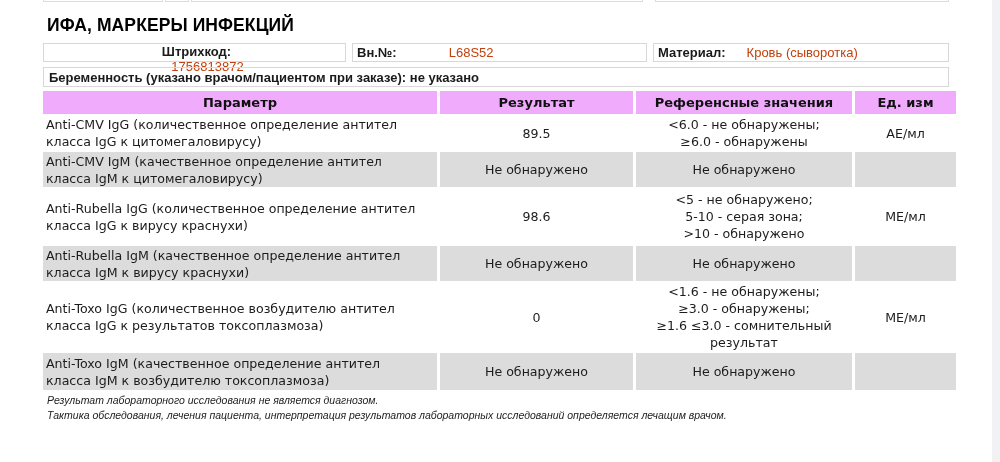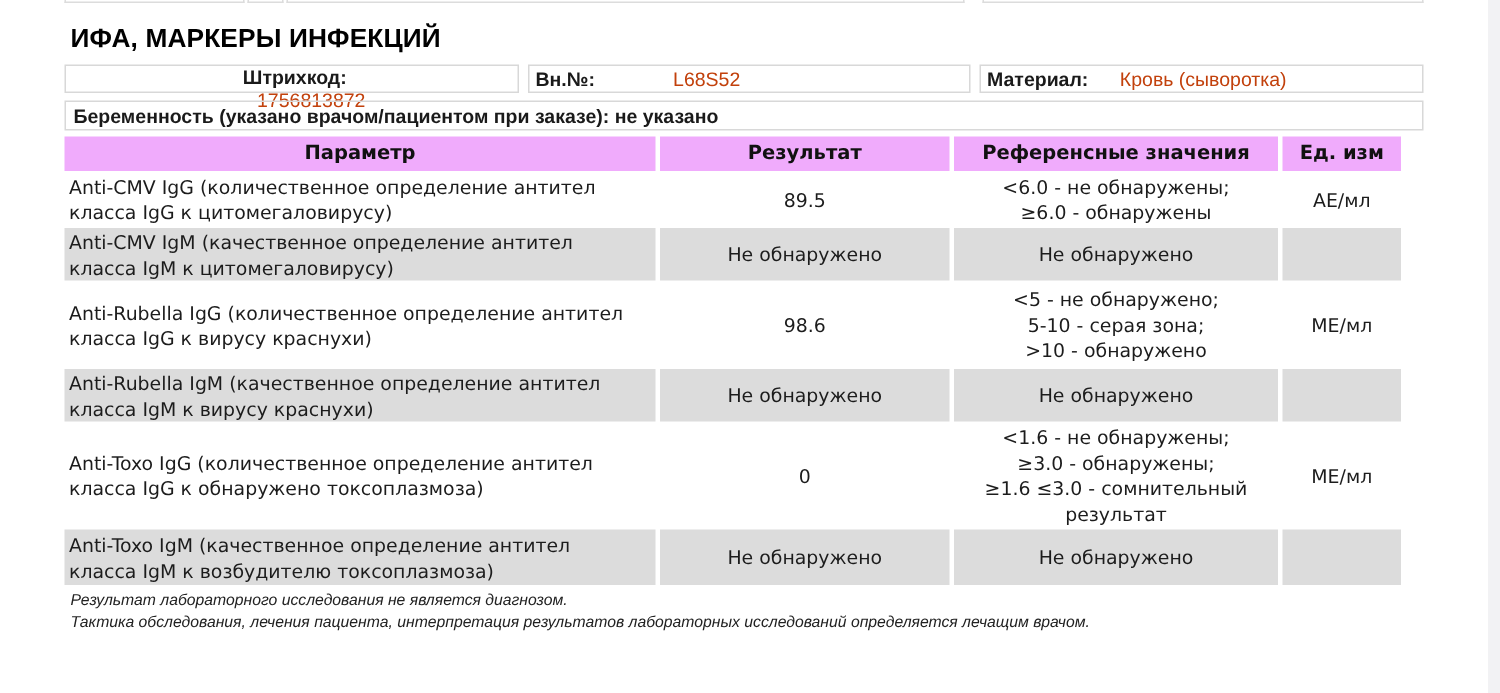--- a/index.html
+++ b/index.html
@@ -55,21 +55,21 @@
       background: #f0abfc; font-weight: bold; height: 23px; padding: 0;
       font-size: 13px; color: #111; text-align: center;
     }
     table.results td { padding: 0; vertical-align: middle; line-height: 17px; }
     table.results td.param { text-align: left; padding-left: 3px; }
     table.results td.c { text-align: center; }
     table.results tr.shaded td { background: #dcdcdc; }
     .col-param { width: 394px; }
     .col-result { width: 193px; }
     .col-ref { width: 216px; }
-    .col-unit { width: 79px; }
+    .col-unit { width: 101px; }
 
     .footer {
       position: absolute; left: 47px; top: 393px;
       font-family: "Liberation Sans", sans-serif; font-style: italic;
       font-size: 10.5px; color: #222; line-height: 15px;
     }
   </style>
 </head>
 <body>
 
@@ -126,21 +126,21 @@
       <td class="c"><span>&lt;5 - не обнаружено;</span><br><span>5-10 - серая зона;</span><br><span>&gt;10 - обнаружено</span></td>
       <td class="c">МЕ/мл</td>
     </tr>
     <tr class="shaded" style="height:35px">
       <td class="param"><span>Anti-Rubella IgM (качественное определение антител</span><br><span>класса IgM к вирусу краснухи)</span></td>
       <td class="c">Не обнаружено</td>
       <td class="c">Не обнаружено</td>
       <td class="c"></td>
     </tr>
     <tr style="height:70px">
-      <td class="param"><span>Anti-Toxo IgG (количественное определение антител</span><br><span>класса IgG к обнаружено токсоплазмоза)</span></td>
+      <td class="param"><span>Anti-Toxo IgG (количественное возбудителю антител</span><br><span>класса IgG к результатов токсоплазмоза)</span></td>
       <td class="c">0</td>
       <td class="c"><span>&lt;1.6 - не обнаружены;</span><br><span>≥3.0 - обнаружены;</span><br><span>≥1.6 ≤3.0 - сомнительный</span><br><span>результат</span></td>
       <td class="c">МЕ/мл</td>
     </tr>
     <tr class="shaded" style="height:37px">
       <td class="param"><span>Anti-Toxo IgM (качественное определение антител</span><br><span>класса IgM к возбудителю токсоплазмоза)</span></td>
       <td class="c">Не обнаружено</td>
       <td class="c">Не обнаружено</td>
       <td class="c"></td>
     </tr>

